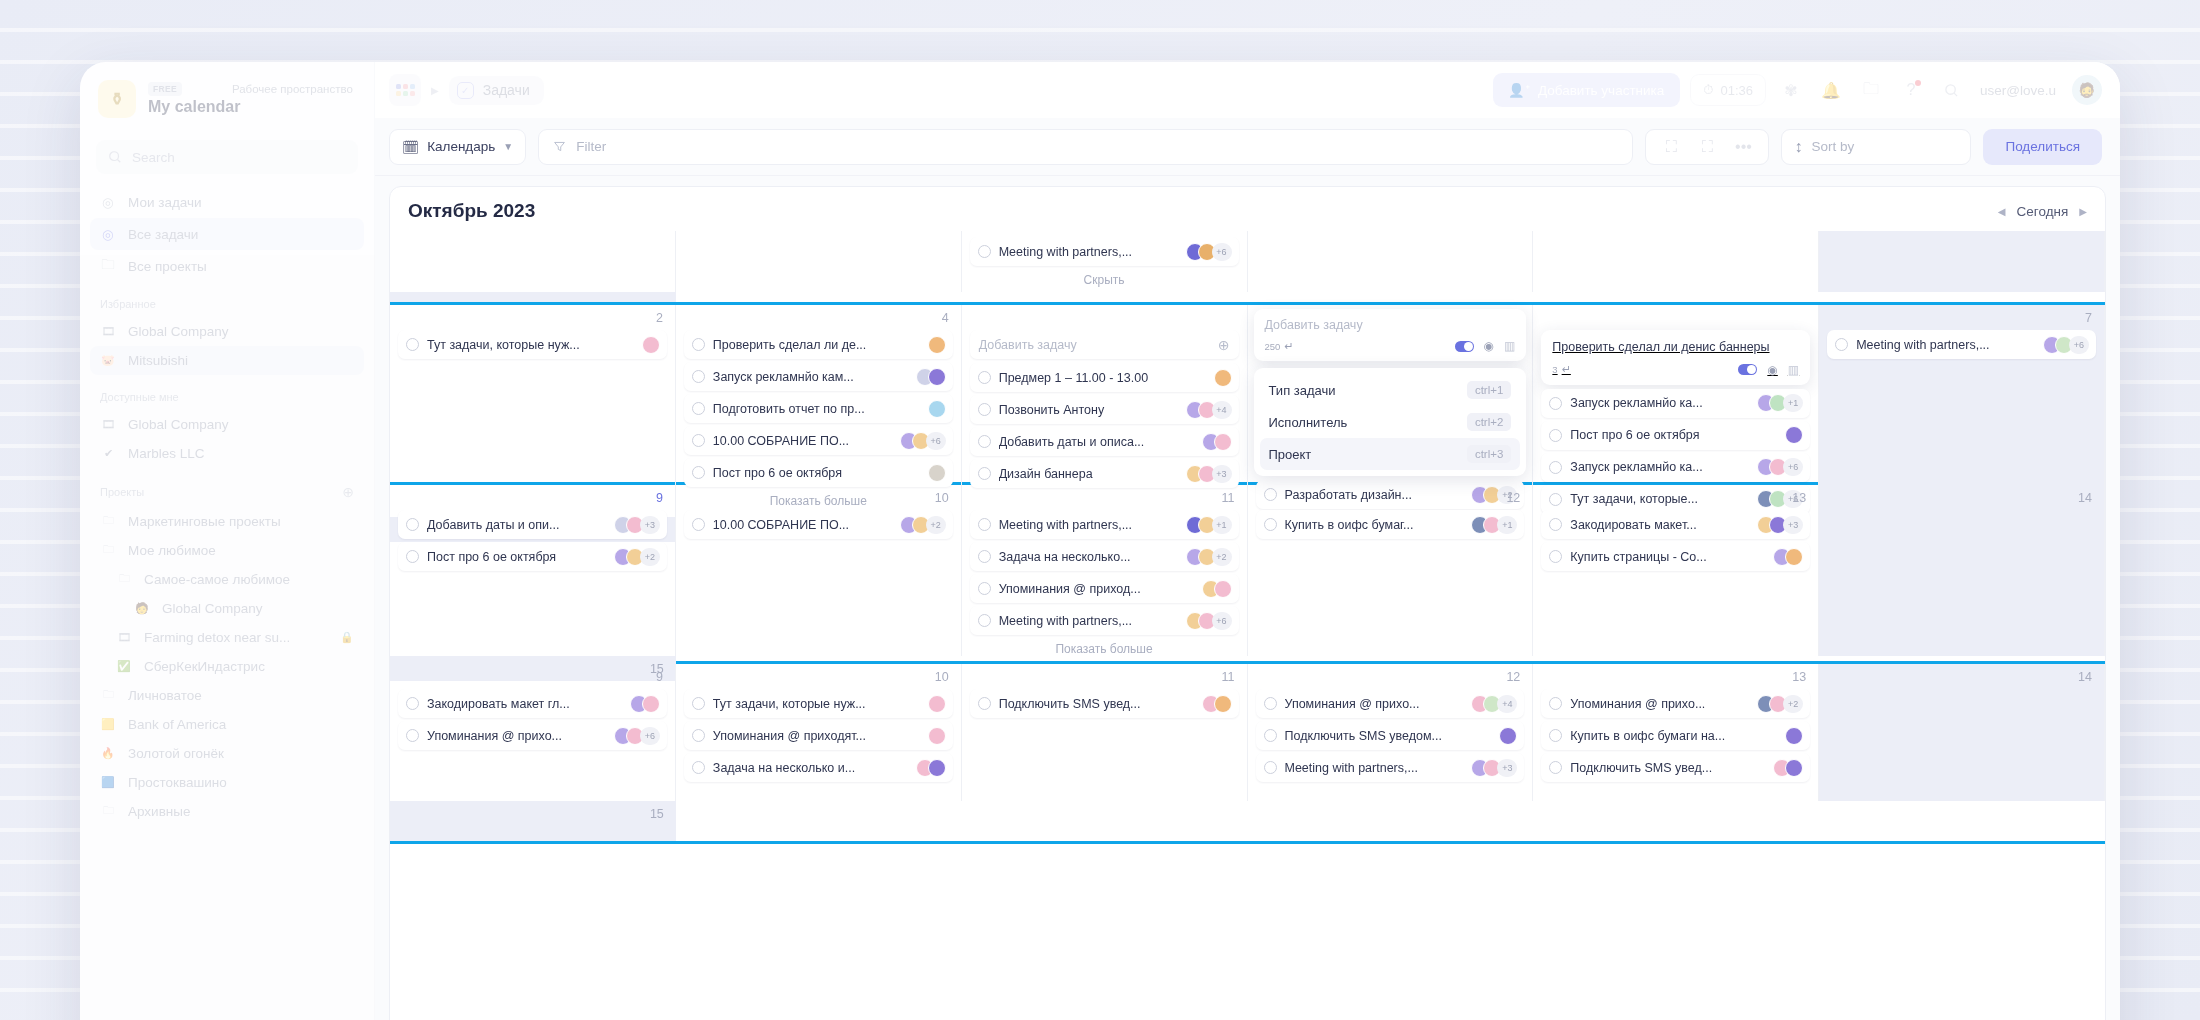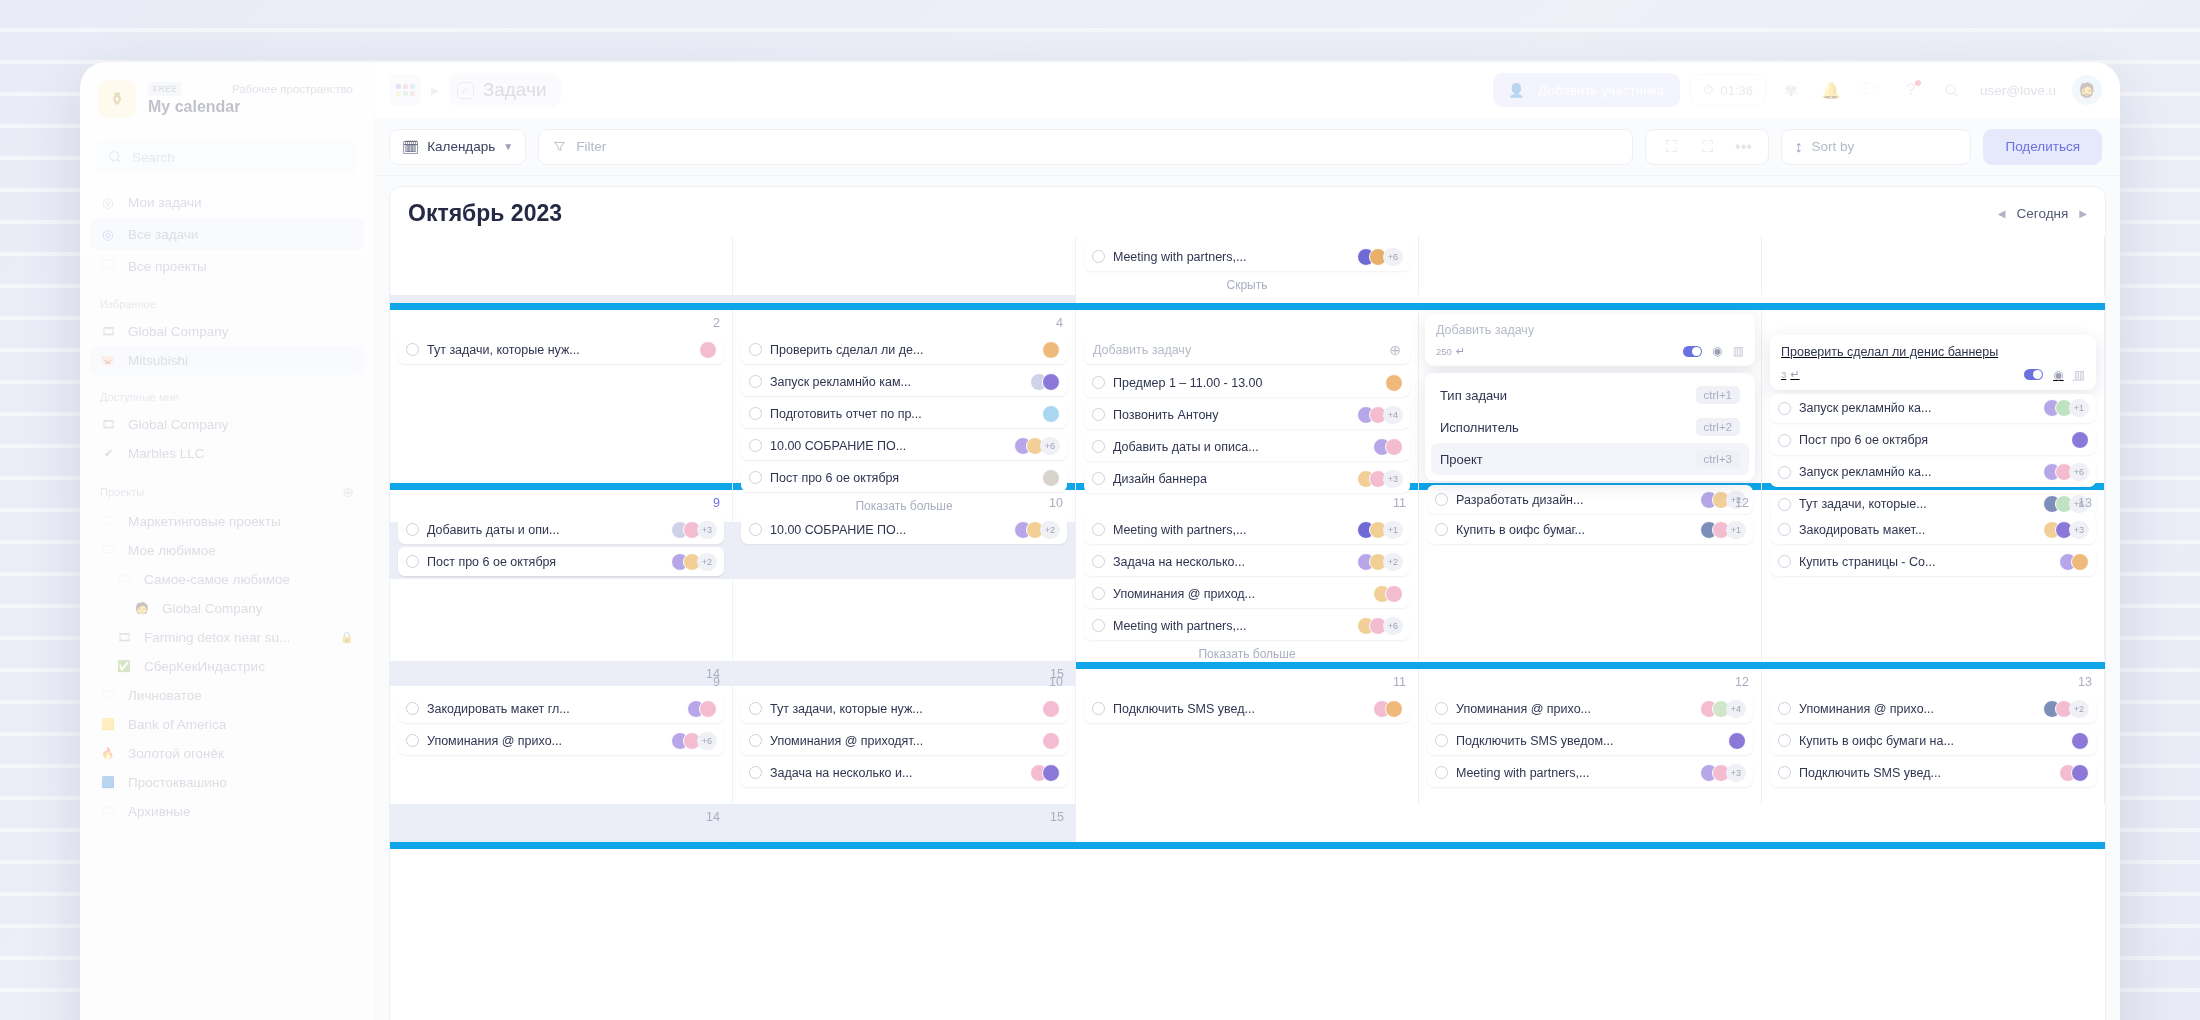--- a/index.html
+++ b/index.html
@@ -82,21 +82,21 @@
   #main { flex:1; display:flex; flex-direction:column; min-width:0; background:#fff; }
 
   
   #topbar { height:56px; display:flex; align-items:center; padding:0 18px 0 14px; gap:10px; opacity:.30; }
   .crumb-tile { width:32px;height:32px;border-radius:8px;background:#f4f5fa;display:flex;align-items:center;justify-content:center;}
   .dots-grid { display:grid; grid-template-columns:repeat(3,5px); grid-template-rows:repeat(2,5px); gap:2px; }
   .dots-grid i { display:block; width:5px;height:5px;border-radius:1.5px; }
   .crumb-arrow { color:#c9cddb; font-size:10px; }
   .crumb-chip { display:flex;align-items:center;gap:9px;background:#f4f5fa;border-radius:9px;padding:6px 14px 6px 8px;}
   .crumb-chip .cb { width:17px;height:17px;border:1.5px solid #b9bdf0;border-radius:5px;display:flex;align-items:center;justify-content:center;color:#b9bdf0;font-size:10px;}
-  .crumb-chip .txt { font-size:19px;color:#8e94a8; }
+  .crumb-chip .txt { font-size:14px;color:#8e94a8; }
   .tb-spacer { flex:1; }
   .btn-invite {
     background:#d9dcfb; color:#fff; border:none; border-radius:9px;
     height:34px; padding:0 16px; font-size:13.5px; display:flex; align-items:center; gap:8px;
     font-family:inherit; cursor:pointer;
   }
   .timer-chip { height:32px; border:1px solid #eceef5; border-radius:9px; display:flex; align-items:center; gap:7px; padding:0 12px; color:#b2b7c7; font-size:13px; }
   .ic-btn { width:30px;height:30px;display:flex;align-items:center;justify-content:center;color:#c3c7d5; position:relative; cursor:pointer;}
   .dot-red { position:absolute; top:5px; right:5px; width:6px;height:6px;border-radius:50%;background:#ef5b6e; }
   .user-mail { font-size:13.5px; color:#9aa0b2; margin:0 6px 0 4px; }
@@ -116,30 +116,30 @@
   .filter-field .ph { font-size:13.5px; color:#b5bac9; }
   .icon-group { display:flex; align-items:center; gap:6px; background:#fff; border:1px solid #edeff5; border-radius:9px; height:36px; padding:0 10px; }
   .sort-field { width:190px; height:36px; background:#fff; border:1px solid #edeff5; border-radius:9px; display:flex; align-items:center; gap:9px; padding:0 12px; }
   .sort-field .ph { font-size:13.5px; color:#b5bac9; }
   .btn-share { height:36px; background:#e6e8fb; color:#6a72e0; border:none; border-radius:9px; padding:0 22px; font-size:13.5px; font-family:inherit; cursor:pointer; }
 
   
   #cal { flex:1; padding:10px 14px 0 14px; background:#fafbfd; min-height:0; }
   #calcard { background:#fff; border:1px solid #edeff5; border-radius:12px 12px 0 0; height:100%; display:flex; flex-direction:column; overflow:hidden; }
   .cal-top { display:flex; align-items:center; padding:13px 18px 9px 18px; }
-  .cal-month { font-size:23px; font-weight:700; color:#242a45; }
+  .cal-month { font-size:19px; font-weight:700; color:#242a45; }
   .cal-nav { margin-left:auto; display:flex; align-items:center; gap:11px; font-size:13.5px; color:#555b76; }
   .cal-nav .arw { color:#aeb3c6; font-size:10px; cursor:pointer; }
 
   .dow-row { display:grid; grid-template-columns:repeat(7,1fr); padding:0 0 7px 0; border-bottom:1px solid #eef0f5; }
   .dow { font-size:12.5px; color:#a9aec0; padding-left:12px; }
   .dow.today { color:#6a72e0; }
 
   .weeks { flex:1; display:flex; flex-direction:column; min-height:0; }
-  .week { display:grid; grid-template-columns:repeat(5,1fr); border-bottom:7px solid #0ea5e9; position:relative; }
+  .week { display:grid; grid-template-columns:repeat(6,1fr); border-bottom:3px solid #0ea5e9; position:relative; }
   .week.w0 { height:74px; }
   .week.w1 { height:180px; }
   .week.w2 { height:179px; }
   .week.w3 { height:180px; }
   .daycell { border-right:1px solid #eef0f5; padding:6px 8px 0 8px; position:relative; min-width:0; overflow:visible; }
   .daycell:last-child { border-right:none; }
   .daycell.weekend { background:#eceef7; }
   .daynum { text-align:right; font-size:12.5px; color:#a9aec0; padding:0 4px 5px 0; }
   .daynum.today { color:#6a72e0; }
 

